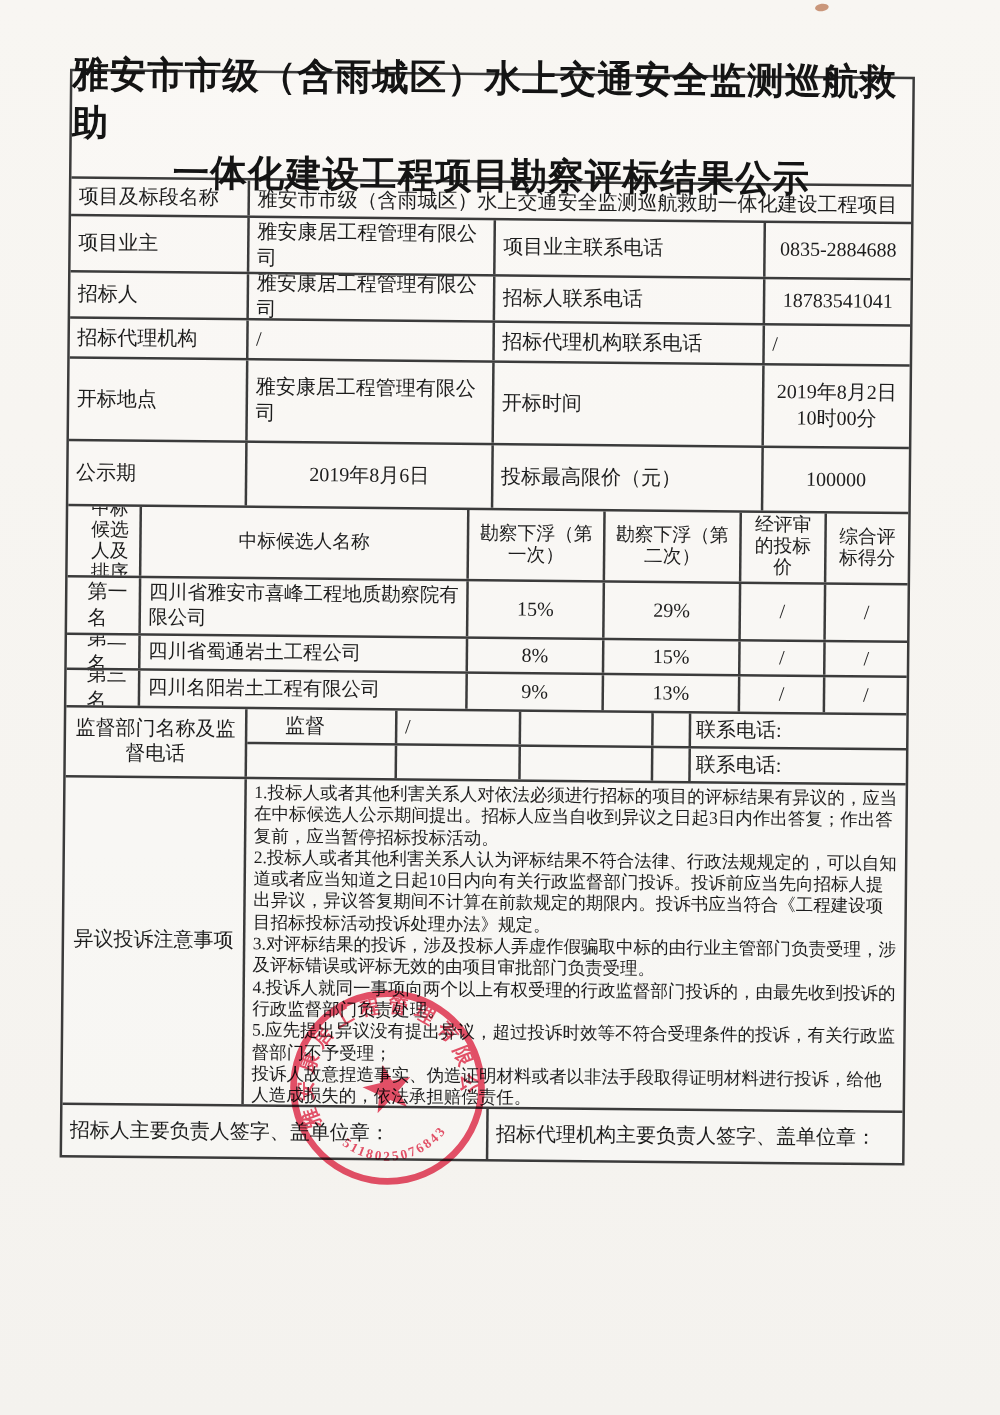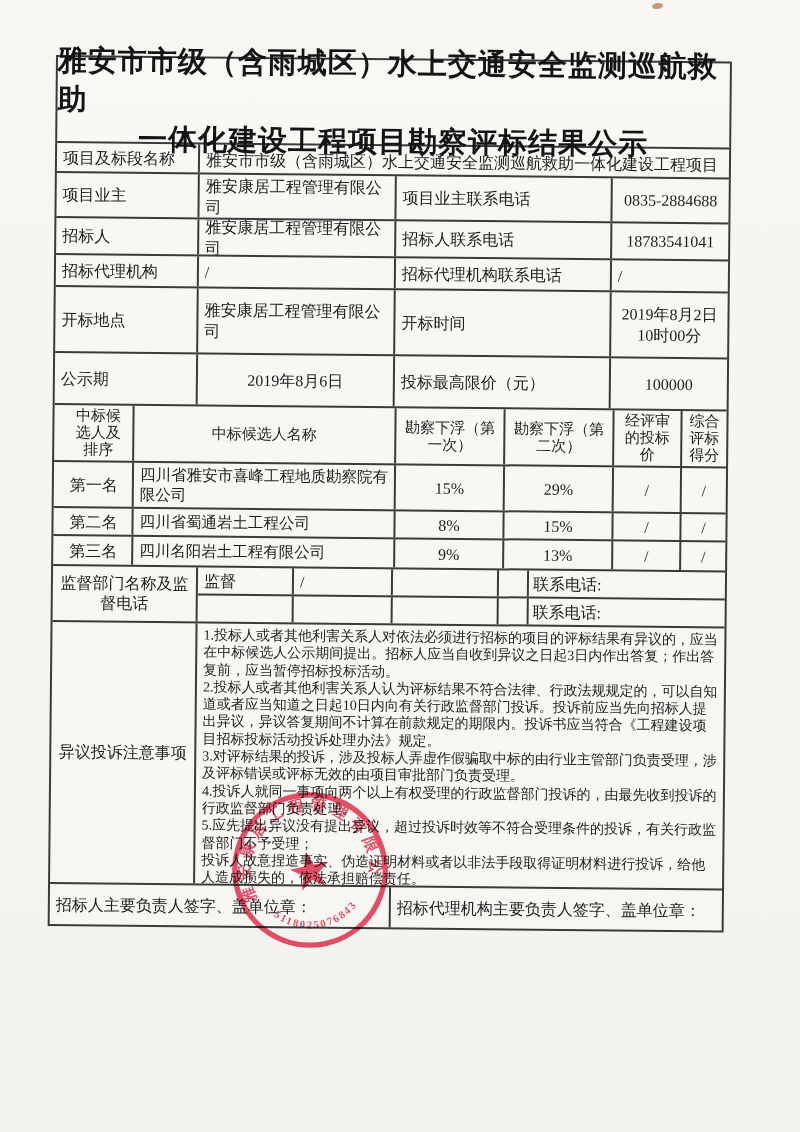--- a/index.html
+++ b/index.html
@@ -39,34 +39,34 @@
   .r3{height:37px;}
   .r4{height:32px;}
   .r5{height:66px;}
   .r6{height:52px;}
   .wrapclip{display:block;line-height:25px;padding-top:1px;}
   
   .rhead{height:57px;}
   .rc1{height:46px;}
   .rc2{height:28px;}
   .rc3{height:30px;}
-  .k-rank{width:80px;padding-left:16px;}
+  .k-rank{width:59px;padding-left:16px;}
   .k-name{width:262px;}
   .k-p1{width:109px;}
   .k-p2{width:109px;}
   .k-price{width:68px;padding:2px 4px;}
   .k-score{flex:1;padding:2px 4px;}
   .hcell{font-size:15px;line-height:17px;}
   .namecell{font-size:15.5px;line-height:20px;}
   
   .sup-label{width:145px;font-size:16px;line-height:20px;}
   .sup-right{flex:1;display:flex;flex-direction:column;}
   .sup-row{display:flex;flex:1;box-sizing:border-box;}
   .sup-row:first-child{border-bottom:2px solid #3b3b3b;}
-  .s-dept{width:96px;}
+  .s-dept{width:96px;margin-left:24px;}
   .s-slash{width:99px;}
   .s-blank{width:106px;}
   .s-narrow{width:30px;}
   .s-phone{flex:1;padding-left:4px;}
   .suprows{height:56px;}
   
   .rnotice{height:262px;}
   .notice-label{width:145px;font-size:16px;line-height:22px;}
   .notice-text{flex:1;display:block;font-size:14px;line-height:17.3px;padding:3px 6px;}
   

